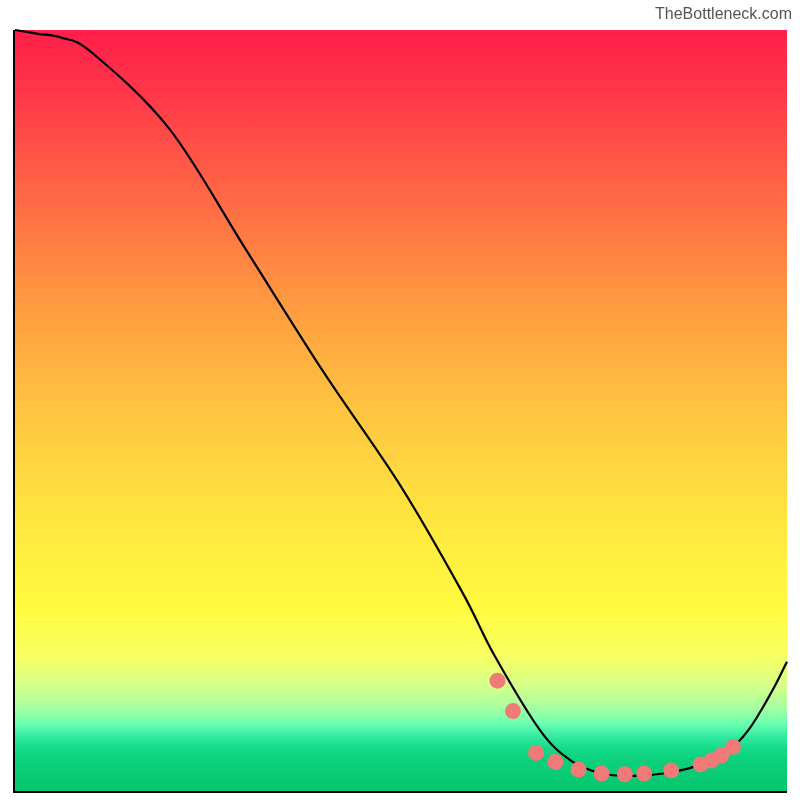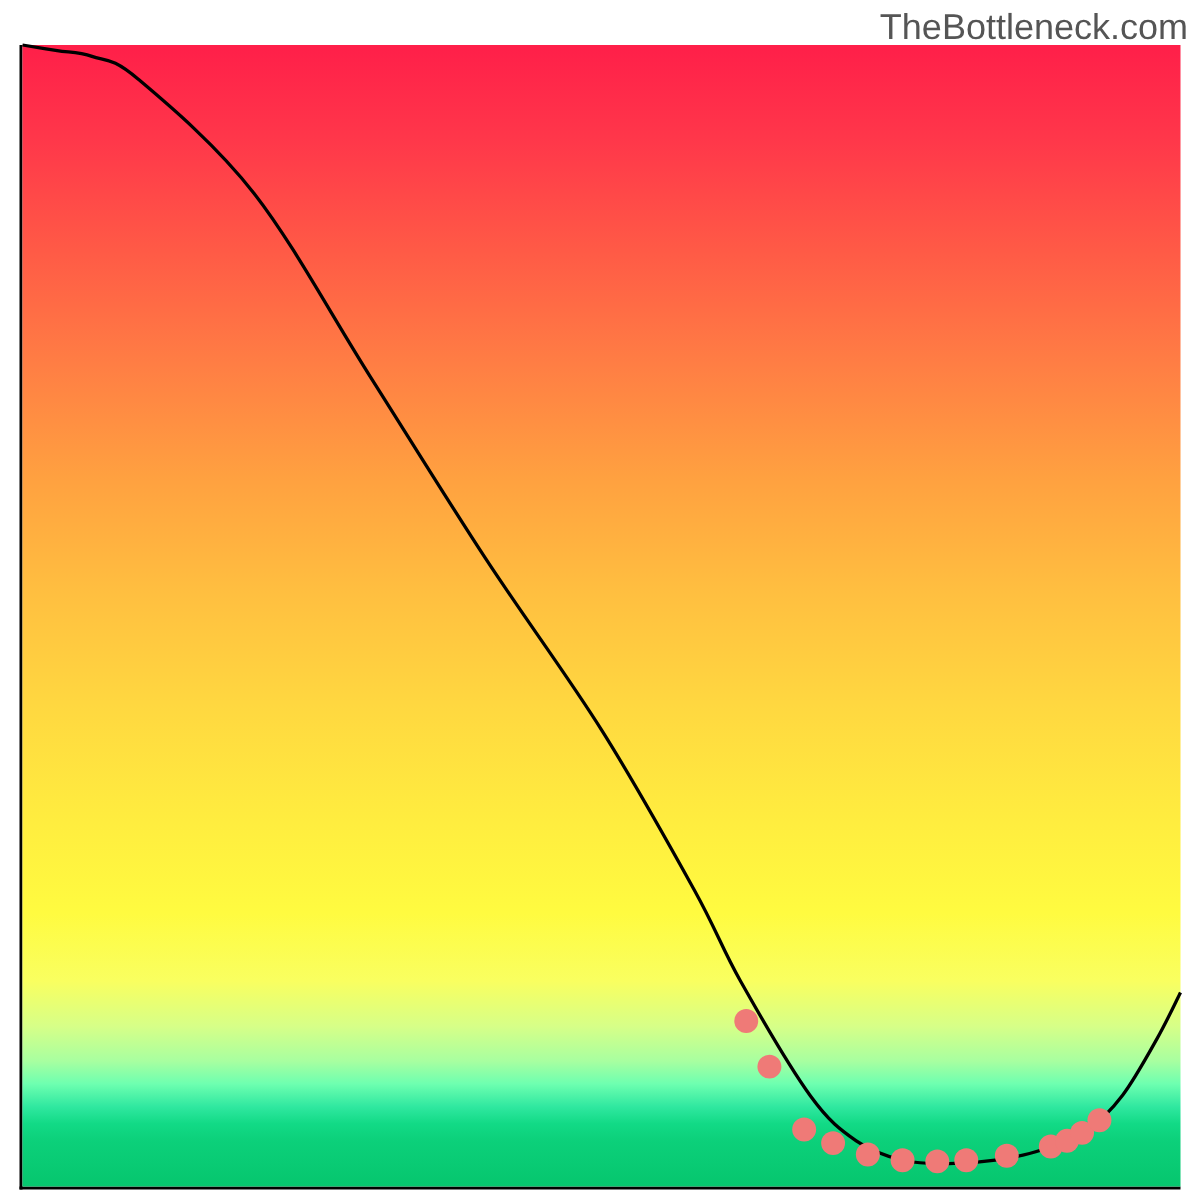--- a/index.html
+++ b/index.html
@@ -9,21 +9,21 @@
     background: #fff;
     position: relative;
     font-family: Arial, sans-serif;
     overflow: hidden;
   }
   .watermark {
     position: absolute;
     top: 5px;
     right: 8px;
     color: #555;
-    font-size: 24px;
+    font-size: 16px;
     font-weight: 500;
     z-index: 10;
   }
   .plot-area {
     position: absolute;
     left: 13px;
     top: 30px;
     width: 774px;
     height: 763px;
     border-left: 2px solid #000;

